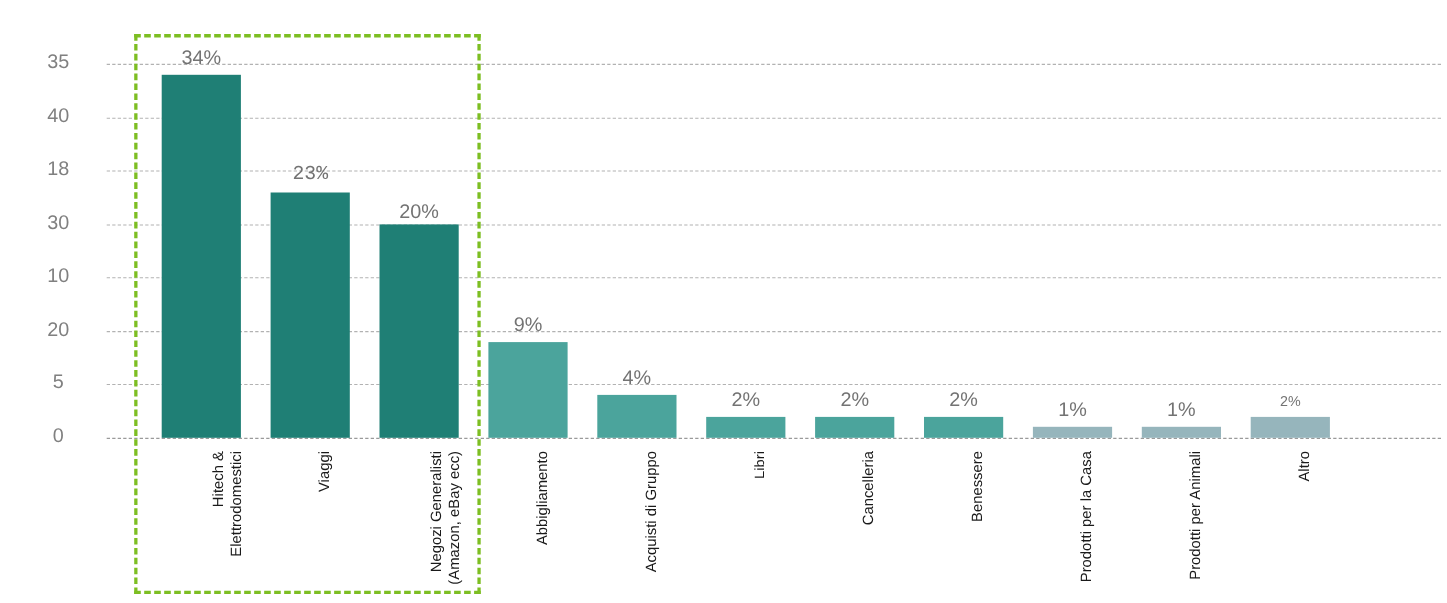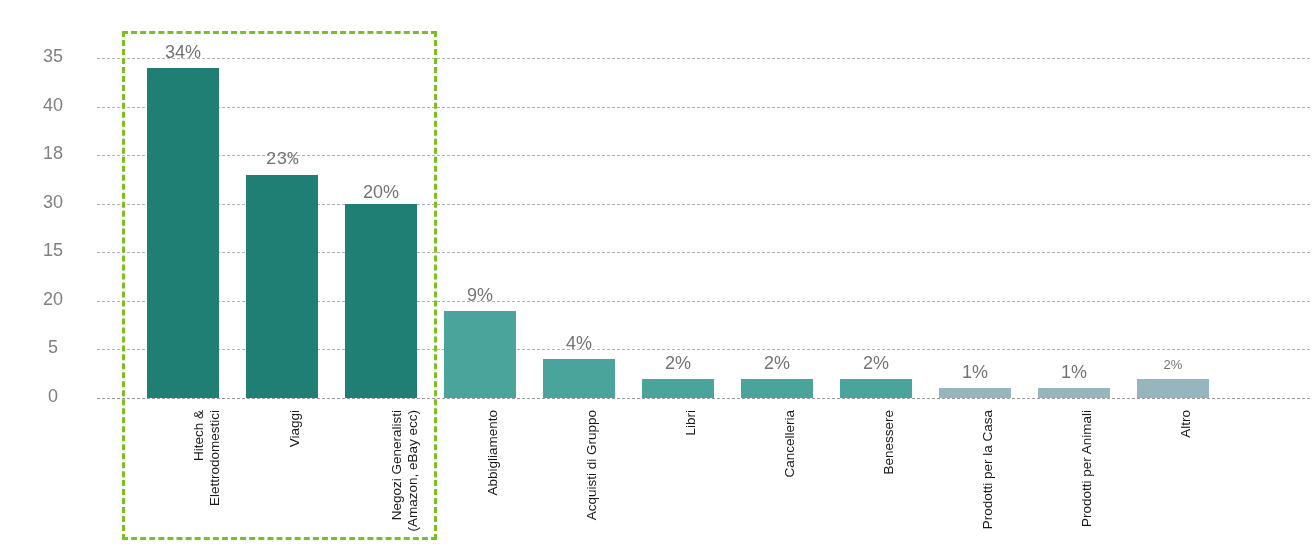--- a/index.html
+++ b/index.html
@@ -109,21 +109,21 @@
         <div class="gridline" style="top: 252.286px;"></div>
         <div class="gridline" style="top: 203.714px;"></div>
         <div class="gridline" style="top: 155.143px;"></div>
         <div class="gridline" style="top: 106.571px;"></div>
         <div class="gridline" style="top: 58px;"></div>
       </div>
     <div id="ytick-layer">
         <div class="ytick-label" style="top: 386px;">0</div>
         <div class="ytick-label" style="top: 337.429px;">5</div>
         <div class="ytick-label" style="top: 288.857px;">20</div>
-        <div class="ytick-label" style="top: 240.286px;">15</div>
+        <div class="ytick-label" style="top: 240.286px;">10</div>
         <div class="ytick-label" style="top: 191.714px;">30</div>
         <div class="ytick-label" style="top: 143.143px;">18</div>
         <div class="ytick-label" style="top: 94.5714px;">40</div>
         <div class="ytick-label" style="top: 46px;">35</div>
       </div>
 
     <div class="highlight-box"></div>
 
     <div id="bars-layer">
         <div class="bar c-dark" title="Hitech &amp; Elettrodomestici: 34%" style="left: 147px; height: 330.286px; background: rgb(31, 127, 117);"></div>

